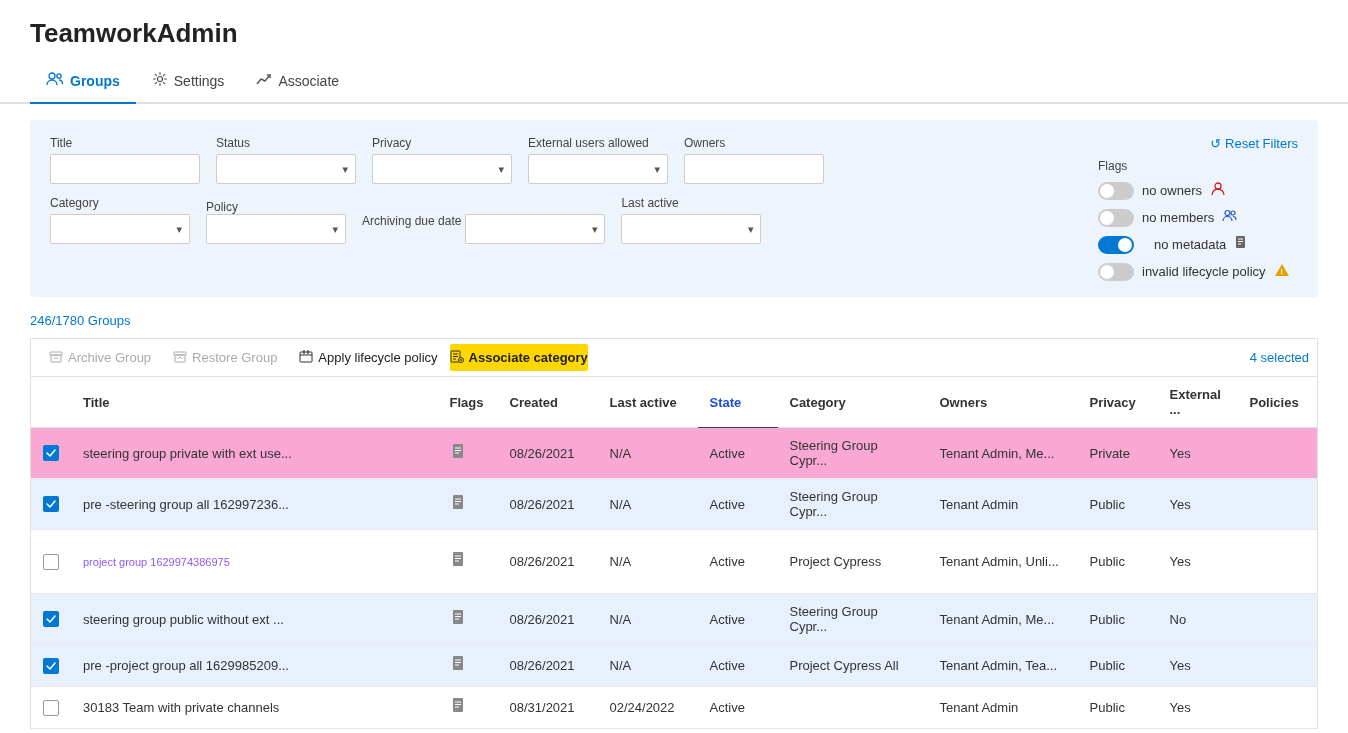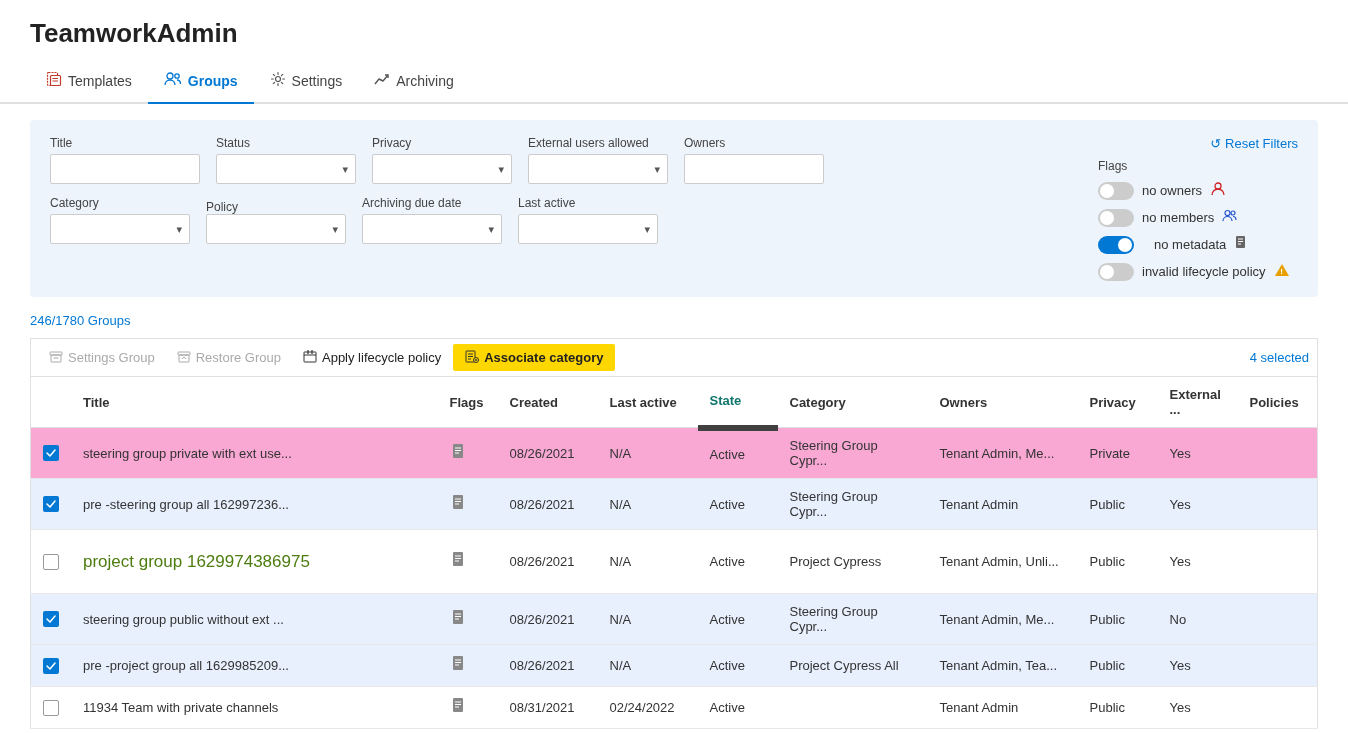--- a/index.html
+++ b/index.html
@@ -6,31 +6,20 @@
     body { font-family: 'Segoe UI', Arial, sans-serif; font-size: 13px; color: #222; background: #fff; }
   </style>
 </head>
 <body>
 
 <div>
   <h1 style="font-size:26px;font-weight:700;padding:18px 30px 10px;">TeamworkAdmin</h1>
 </div>
 
 <nav style="display:flex;align-items:center;padding:0 30px;border-bottom:2px solid #e0e0e0;gap:0;">
-  <a style="display:flex;align-items:center;gap:6px;padding:12px 16px;font-size:14px;color:#444;text-decoration:none;border-bottom:2px solid transparent;margin-bottom:-2px;cursor:pointer;">
-    <span style="font-size:15px;">
-      <svg width="16" height="16" viewBox="0 0 16 16" fill="none" xmlns="http://www.w3.org/2000/svg">
-        <rect x="1.5" y="1.5" width="10" height="13" rx="1" stroke="#c0392b" stroke-width="1.2" fill="none" stroke-dasharray="2 1"></rect>
-        <rect x="4.5" y="4.5" width="10" height="10" rx="1" stroke="#c0392b" stroke-width="1.2" fill="white"></rect>
-        <line x1="6.5" y1="7.5" x2="12" y2="7.5" stroke="#c0392b" stroke-width="1"></line>
-        <line x1="6.5" y1="10" x2="12" y2="10" stroke="#c0392b" stroke-width="1"></line>
-      </svg>
-    </span>
-    <span>Templates</span>
-  </a>
   <a style="display:flex;align-items:center;gap:6px;padding:12px 16px;font-size:14px;color:#0078d4;text-decoration:none;border-bottom:2px solid #0078d4;margin-bottom:-2px;cursor:pointer;font-weight:600;">
     <span>
       <svg width="18" height="16" viewBox="0 0 18 16" fill="none" xmlns="http://www.w3.org/2000/svg">
         <circle cx="6" cy="5" r="3" stroke="#0078d4" stroke-width="1.3" fill="none"></circle>
         <circle cx="13" cy="5" r="2.2" stroke="#0078d4" stroke-width="1.3" fill="none"></circle>
         <path d="M1 14c0-2.8 2.2-5 5-5s5 2.2 5 5" stroke="#0078d4" stroke-width="1.3" fill="none"></path>
         <path d="M13 9c1.8 0 3.5 1.5 3.5 4" stroke="#0078d4" stroke-width="1.3" fill="none"></path>
       </svg>
     </span>
     <span>Groups</span>
@@ -44,21 +33,21 @@
     </span>
     <span>Settings</span>
   </a>
   <a style="display:flex;align-items:center;gap:6px;padding:12px 16px;font-size:14px;color:#444;text-decoration:none;border-bottom:2px solid transparent;margin-bottom:-2px;cursor:pointer;">
     <span>
       <svg width="16" height="16" viewBox="0 0 16 16" fill="none" xmlns="http://www.w3.org/2000/svg">
         <polyline points="1,13 5,8 9,10 14,4" stroke="#555" stroke-width="1.4" fill="none" stroke-linejoin="round"></polyline>
         <polyline points="11,4 14,4 14,7" stroke="#555" stroke-width="1.4" fill="none"></polyline>
       </svg>
     </span>
-    <span>Archiving</span>
+    <span>Associate</span>
   </a>
 </nav>
 
 <div style="background:#eef4fb;margin:16px 30px;border-radius:4px;padding:16px 20px;">
   <div style="display:flex;justify-content:space-between;align-items:flex-start;">
     <div style="flex:1;">
       <div style="display:flex;gap:16px;align-items:flex-end;flex-wrap:wrap;margin-bottom:12px;">
         <div style="display:flex;flex-direction:column;gap:4px;">
           <label style="font-size:12px;color:#444;">Title</label>
           <input type="text" style="height: 30px; border: 1px solid rgb(204, 204, 204); border-radius: 2px; background: rgb(255, 255, 255); padding: 0px 8px; font-size: 13px; width: 150px;">
@@ -107,21 +96,21 @@
         </div>
         <div style="display:flex;flex-direction:column;">
           <label style="font-size:12px;color:#444;">Policy</label>
           <div style="position:relative;display:inline-block;">
             <select style="height:30px;border:1px solid #ccc;border-radius:2px;background:#fff;padding:0 28px 0 8px;font-size:13px;width:140px;appearance:none;-webkit-appearance:none;cursor:pointer;">
               <option></option>
             </select>
             <span style="position:absolute;right:8px;top:50%;transform:translateY(-50%);pointer-events:none;color:#555;font-size:11px;">▾</span>
           </div>
         </div>
-        <div style="display:flex;flex-direction:column;gap:4px;">
+        <div style="display:flex;flex-direction:row;gap:4px;">
           <label style="font-size:12px;color:#444;">Archiving due date</label>
           <div style="position:relative;display:inline-block;">
             <select style="height:30px;border:1px solid #ccc;border-radius:2px;background:#fff;padding:0 28px 0 8px;font-size:13px;width:140px;appearance:none;-webkit-appearance:none;cursor:pointer;">
               <option></option>
             </select>
             <span style="position:absolute;right:8px;top:50%;transform:translateY(-50%);pointer-events:none;color:#555;font-size:11px;">▾</span>
           </div>
         </div>
         <div style="display:flex;flex-direction:column;gap:4px;">
           <label style="font-size:12px;color:#444;">Last active</label>
@@ -213,21 +202,21 @@
 
   <div style="display:flex;align-items:center;gap:2px;border:1px solid #e0e0e0;border-bottom:none;padding:5px 8px;background:#fff;">
     <button style="display:flex;align-items:center;gap:5px;padding:5px 10px;font-size:13px;color:#aaa;background:none;border:none;border-radius:2px;cursor:default;">
       <span>
         <svg width="14" height="14" viewBox="0 0 14 14" fill="none">
             <rect x="1" y="3" width="12" height="3" rx="0.5" stroke="#aaa" stroke-width="1"></rect>
             <rect x="2" y="6" width="10" height="7" rx="0.5" stroke="#aaa" stroke-width="1"></rect>
             <line x1="4.5" y1="9" x2="9.5" y2="9" stroke="#aaa" stroke-width="1"></line>
           </svg>
       </span>
-      <span>Settings Group</span>
+      <span>Archive Group</span>
     </button>
     <button style="display:flex;align-items:center;gap:5px;padding:5px 10px;font-size:13px;color:#aaa;background:none;border:none;border-radius:2px;cursor:default;">
       <span>
         <svg width="14" height="14" viewBox="0 0 14 14" fill="none">
             <rect x="1" y="3" width="12" height="3" rx="0.5" stroke="#aaa" stroke-width="1"></rect>
             <rect x="2" y="6" width="10" height="7" rx="0.5" stroke="#aaa" stroke-width="1"></rect>
             <polyline points="5,10 7,8 9,10" stroke="#aaa" stroke-width="1" fill="none"></polyline>
           </svg>
       </span>
       <span>Restore Group</span>
@@ -236,21 +225,21 @@
       <span>
         <svg width="14" height="14" viewBox="0 0 14 14" fill="none">
             <rect x="1" y="3" width="12" height="10" rx="0.5" stroke="#333" stroke-width="1"></rect>
             <line x1="1" y1="6" x2="13" y2="6" stroke="#333" stroke-width="1"></line>
             <line x1="5" y1="1" x2="5" y2="5" stroke="#333" stroke-width="1.2"></line>
             <line x1="9" y1="1" x2="9" y2="5" stroke="#333" stroke-width="1.2"></line>
           </svg>
       </span>
       <span>Apply lifecycle policy</span>
     </button>
-    <button style="display:flex;align-items:center;gap:5px;padding:5px 12px;font-size:13px;color:#222;background:#FFD700;border:none;border-radius:2px;cursor:pointer;font-weight:600;">
+    <button style="display:flex;align-items:center;gap:5px;padding:5px 0;font-size:13px;color:#222;background:#FFD700;border:none;border-radius:2px;cursor:pointer;font-weight:600;">
       <span>
         <svg width="14" height="14" viewBox="0 0 14 14" fill="none">
             <rect x="1" y="2" width="9" height="11" rx="0.5" stroke="#333" stroke-width="1"></rect>
             <line x1="3" y1="5" x2="8" y2="5" stroke="#333" stroke-width="1"></line>
             <line x1="3" y1="7.5" x2="8" y2="7.5" stroke="#333" stroke-width="1"></line>
             <line x1="3" y1="10" x2="6" y2="10" stroke="#333" stroke-width="1"></line>
             <circle cx="11" cy="11" r="2.5" fill="#FFD700" stroke="#333" stroke-width="1"></circle>
             <line x1="10" y1="11" x2="12" y2="11" stroke="#333" stroke-width="1"></line>
             <line x1="11" y1="10" x2="11" y2="12" stroke="#333" stroke-width="1"></line>
           </svg>
@@ -261,21 +250,21 @@
   </div>
 
   <table style="width:100%;border-collapse:collapse;border:1px solid #e0e0e0;background:#fff;">
     <thead>
       <tr>
         <th style="width:36px;padding:10px 12px;text-align:left;border-bottom:1px solid #e0e0e0;font-weight:600;font-size:13px;color:#333;"></th>
         <th style="padding:10px 12px;text-align:left;border-bottom:1px solid #e0e0e0;font-weight:600;font-size:13px;color:#333;cursor:pointer;">Title</th>
         <th style="width:60px;padding:10px 12px;text-align:left;border-bottom:1px solid #e0e0e0;font-weight:600;font-size:13px;color:#333;cursor:pointer;">Flags</th>
         <th style="width:100px;padding:10px 12px;text-align:left;border-bottom:1px solid #e0e0e0;font-weight:600;font-size:13px;color:#333;cursor:pointer;">Created</th>
         <th style="width:100px;padding:10px 12px;text-align:left;border-bottom:1px solid #e0e0e0;font-weight:600;font-size:13px;color:#333;cursor:pointer;">Last active</th>
-        <th style="width:80px;padding:10px 12px;text-align:left;border-bottom:6px solid #404040;font-weight:600;font-size:13px;color:#0f766e;cursor:pointer;">State</th>
+        <th style="width:80px;padding:10px 12px;text-align:left;border-bottom:1px solid #404040;font-weight:600;font-size:13px;color:#1d4ed8;cursor:pointer;">State</th>
         <th style="width:150px;padding:10px 12px;text-align:left;border-bottom:1px solid #e0e0e0;font-weight:600;font-size:13px;color:#333;cursor:pointer;">Category</th>
         <th style="width:150px;padding:10px 12px;text-align:left;border-bottom:1px solid #e0e0e0;font-weight:600;font-size:13px;color:#333;cursor:pointer;">Owners</th>
         <th style="width:80px;padding:10px 12px;text-align:left;border-bottom:1px solid #e0e0e0;font-weight:600;font-size:13px;color:#333;cursor:pointer;">Privacy</th>
         <th style="width:80px;padding:10px 12px;text-align:left;border-bottom:1px solid #e0e0e0;font-weight:600;font-size:13px;color:#333;cursor:pointer;">External ...</th>
         <th style="width:80px;padding:10px 12px;text-align:left;border-bottom:1px solid #e0e0e0;font-weight:600;font-size:13px;color:#333;cursor:pointer;">Policies</th>
       </tr>
     </thead>
     <tbody id="table-body">
     <tr style="background: #f9a8d4;">
     <td style="padding:10px 12px;border-bottom:1px solid #e8e8e8;">
@@ -330,21 +319,21 @@
     <td style="padding:10px 12px;border-bottom:1px solid #e8e8e8;font-size:13px;color:#333;">Steering Group Cypr...</td>
     <td style="padding:10px 12px;border-bottom:1px solid #e8e8e8;font-size:13px;color:#333;">Tenant Admin</td>
     <td style="padding:10px 12px;border-bottom:1px solid #e8e8e8;font-size:13px;color:#333;">Public</td>
     <td style="padding:10px 12px;border-bottom:1px solid #e8e8e8;font-size:13px;color:#333;">Yes</td>
     <td style="padding:10px 12px;border-bottom:1px solid #e8e8e8;font-size:13px;color:#333;"></td>
   </tr>
         <tr>
     <td style="padding:10px 12px;border-bottom:1px solid #e8e8e8;">
       <div style="width:16px;height:16px;border:1px solid #999;border-radius:2px;cursor:pointer;"></div>
     </td>
-    <td style="padding:10px 12px;border-bottom:1px solid #e8e8e8;font-size:17px;color:#4d7c0f;">project group 1629974386975</td>
+    <td style="padding:10px 12px;border-bottom:1px solid #e8e8e8;font-size:11px;color:#8b5cf6;">project group 1629974386975</td>
     <td style="padding:10px 12px;border-bottom:1px solid #e8e8e8;">
       <span>
         <svg width="18" height="18" viewBox="0 0 18 18" fill="none">
                 <rect x="3" y="1" width="10" height="14" rx="1" fill="#888"></rect>
                 <line x1="5" y1="5" x2="11" y2="5" stroke="white" stroke-width="1"></line>
                 <line x1="5" y1="7.5" x2="11" y2="7.5" stroke="white" stroke-width="1"></line>
                 <line x1="5" y1="10" x2="9" y2="10" stroke="white" stroke-width="1"></line>
               </svg>
       </span>
     </td>
@@ -410,21 +399,21 @@
     <td style="padding:10px 12px;border-bottom:1px solid #e8e8e8;font-size:13px;color:#333;">Project Cypress All</td>
     <td style="padding:10px 12px;border-bottom:1px solid #e8e8e8;font-size:13px;color:#333;">Tenant Admin, Tea...</td>
     <td style="padding:10px 12px;border-bottom:1px solid #e8e8e8;font-size:13px;color:#333;">Public</td>
     <td style="padding:10px 12px;border-bottom:1px solid #e8e8e8;font-size:13px;color:#333;">Yes</td>
     <td style="padding:10px 12px;border-bottom:1px solid #e8e8e8;font-size:13px;color:#333;"></td>
   </tr>
         <tr>
     <td style="padding:10px 12px;border-bottom:1px solid #e8e8e8;">
       <div style="width:16px;height:16px;border:1px solid #999;border-radius:2px;cursor:pointer;"></div>
     </td>
-    <td style="padding:10px 12px;border-bottom:1px solid #e8e8e8;font-size:13px;color:#333;">11934 Team with private channels</td>
+    <td style="padding:10px 12px;border-bottom:1px solid #e8e8e8;font-size:13px;color:#333;">30183 Team with private channels</td>
     <td style="padding:10px 12px;border-bottom:1px solid #e8e8e8;">
       <span>
         <svg width="18" height="18" viewBox="0 0 18 18" fill="none">
                 <rect x="3" y="1" width="10" height="14" rx="1" fill="#888"></rect>
                 <line x1="5" y1="5" x2="11" y2="5" stroke="white" stroke-width="1"></line>
                 <line x1="5" y1="7.5" x2="11" y2="7.5" stroke="white" stroke-width="1"></line>
                 <line x1="5" y1="10" x2="9" y2="10" stroke="white" stroke-width="1"></line>
               </svg>
       </span>
     </td>

